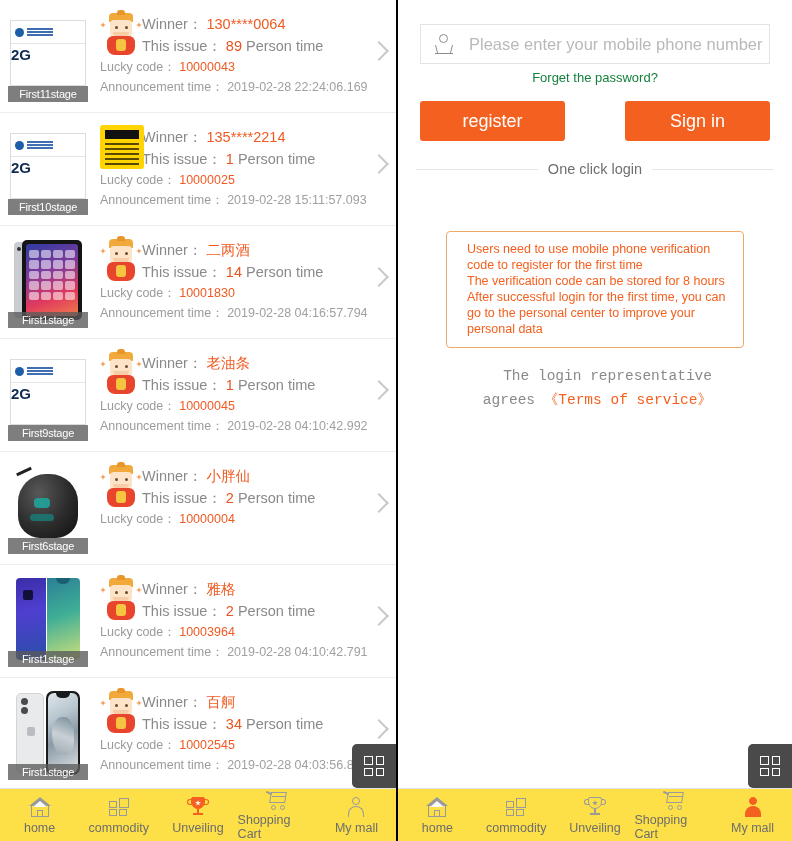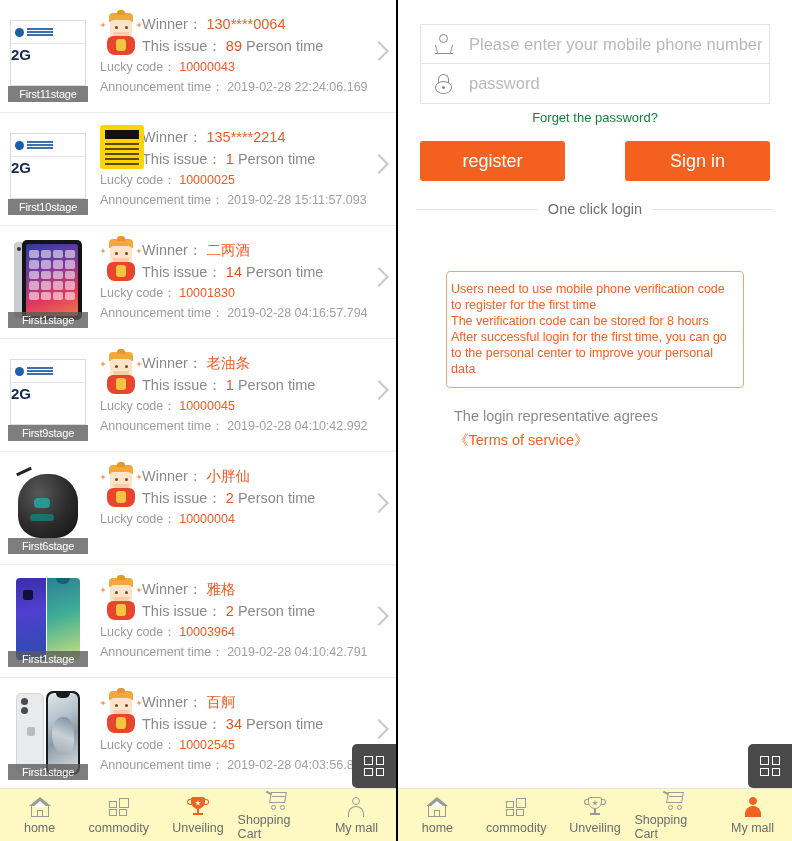--- a/index.html
+++ b/index.html
@@ -156,21 +156,21 @@
     background:#4a4a4a;
     border-radius:5px 0 0 5px;
     display:flex;align-items:center;justify-content:center;
   }
   .fab .grid{width:20px;height:20px;display:grid;grid-template-columns:1fr 1fr;grid-template-rows:1fr 1fr;gap:3px;}
   .fab .grid i{display:block;border:1.6px solid #fff;box-sizing:border-box;}
 
   
   .tabbar{
     position:absolute;left:0;right:0;bottom:0;height:53px;
-    background:#fef9c3;border-top:1px solid #e2e2e2;
+    background:#fde047;border-top:1px solid #e2e2e2;
     display:flex;box-sizing:border-box;
   }
   .tab{flex:1;display:flex;flex-direction:column;align-items:center;justify-content:center;gap:2px;}
   .tab .tlabel{font-size:12.5px;color:#6d6d6d;line-height:14px;}
   .tab.active .tlabel{color:#6d6d6d;}
   .tab .ticon{height:24px;width:26px;position:relative;}
 
   
   .ic-home{position:absolute;left:2px;top:2px;width:22px;height:20px;}
   .ic-home .roof{position:absolute;left:0;top:0;width:0;height:0;border-left:11px solid transparent;border-right:11px solid transparent;border-bottom:9px solid #9a9a9a;}
@@ -253,28 +253,28 @@
     cursor:pointer;
   }
 
   .divider-wrap{display:flex;align-items:center;margin:20px 18px 0 18px;gap:10px;}
   .divider-wrap .ln{flex:1;height:1px;background:#e6e6e6;}
   .divider-wrap .dtext{font-size:14.5px;color:#6f6f6f;white-space:nowrap;}
 
   .notice{
     margin:54px 48px 0 48px;
     border:1px solid #f0a868;border-radius:4px;
-    padding:9px 12px 10px 4px;
+    padding:9px 12px 10px 20px;
     color:#f4601f;font-size:12.5px;line-height:16px;
   }
   .notice div{white-space:normal;}
 
   .agree{
-    margin:16px 80px 0 56px;text-align:left;
-    font-size:14.5px;line-height:24px;color:#8a8a8a;
+    margin:16px 80px 0 56px;text-align:right;
+    font-size:14.5px;line-height:24px;color:#8a8a8a;font-family:Liberation Mono, monospace;
   }
   .agree .terms{color:#f4601f;}
 </style>
 </head>
 <body>
 
 <div class="screen">
 
   <div class="panel panel-left">
     <div class="list" id="list">
@@ -575,30 +575,20 @@
       <div class="field">
         <span class="fic">
           <span class="ic-user">
               <span class="h"></span>
               <span class="b"></span>
             </span>
         </span>
         <input type="text" placeholder="Please enter your mobile phone number / email" style="">
       </div>
 
-      <div class="field">
-        <span class="fic">
-          <span class="ic-lock">
-              <span class="shackle"></span>
-              <span class="bodyb"></span>
-              <span class="kh"></span>
-            </span>
-        </span>
-        <input type="password" placeholder="password" style="">
-      </div>
 
       <div class="forgot">Forget the password?</div>
 
       <div class="btn-row">
         <button class="btn">register</button>
         <button class="btn">Sign in</button>
       </div>
 
       <div class="divider-wrap">
         <span class="ln"></span>

